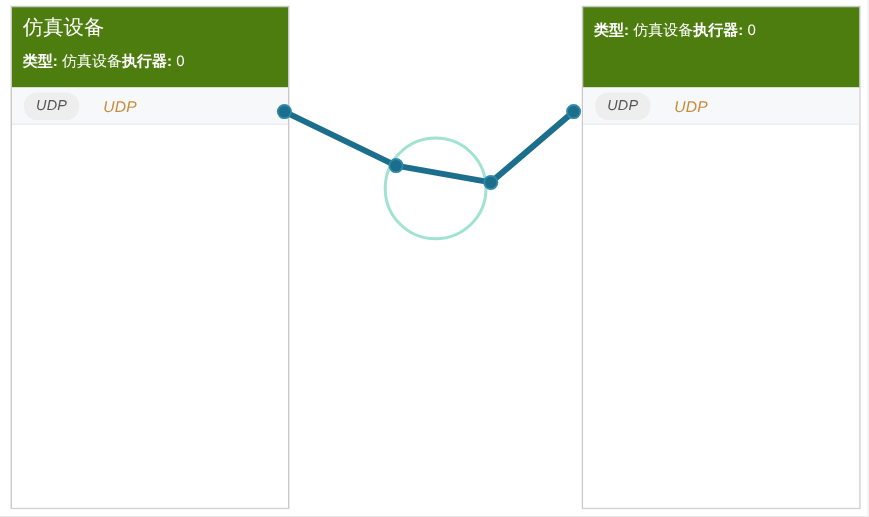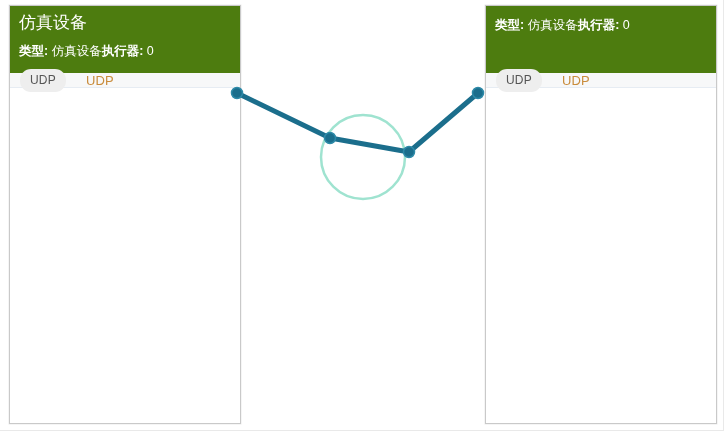--- a/index.html
+++ b/index.html
@@ -64,25 +64,26 @@
   
   .node-body {
     background: #ffffff;
     height: 350px;
     box-sizing: border-box;
   }
   .port-row {
     position: relative;
     display: flex;
     align-items: center;
-    height: 15px;
+    height: 31px;
     background: #f7f8f9;
     border-bottom: 1px solid #e6ecf3;
     padding-left: 10px;
     box-sizing: border-box;
+    font-style: italic;
   }
   .port-badge {
     display: inline-block;
     background: #eeeeee;
     color: #555555;
     font-size: 12px;
     line-height: 12px;
     padding: 5px 10px 6px 10px;
     border-radius: 11px;
     letter-spacing: 0.2px;

